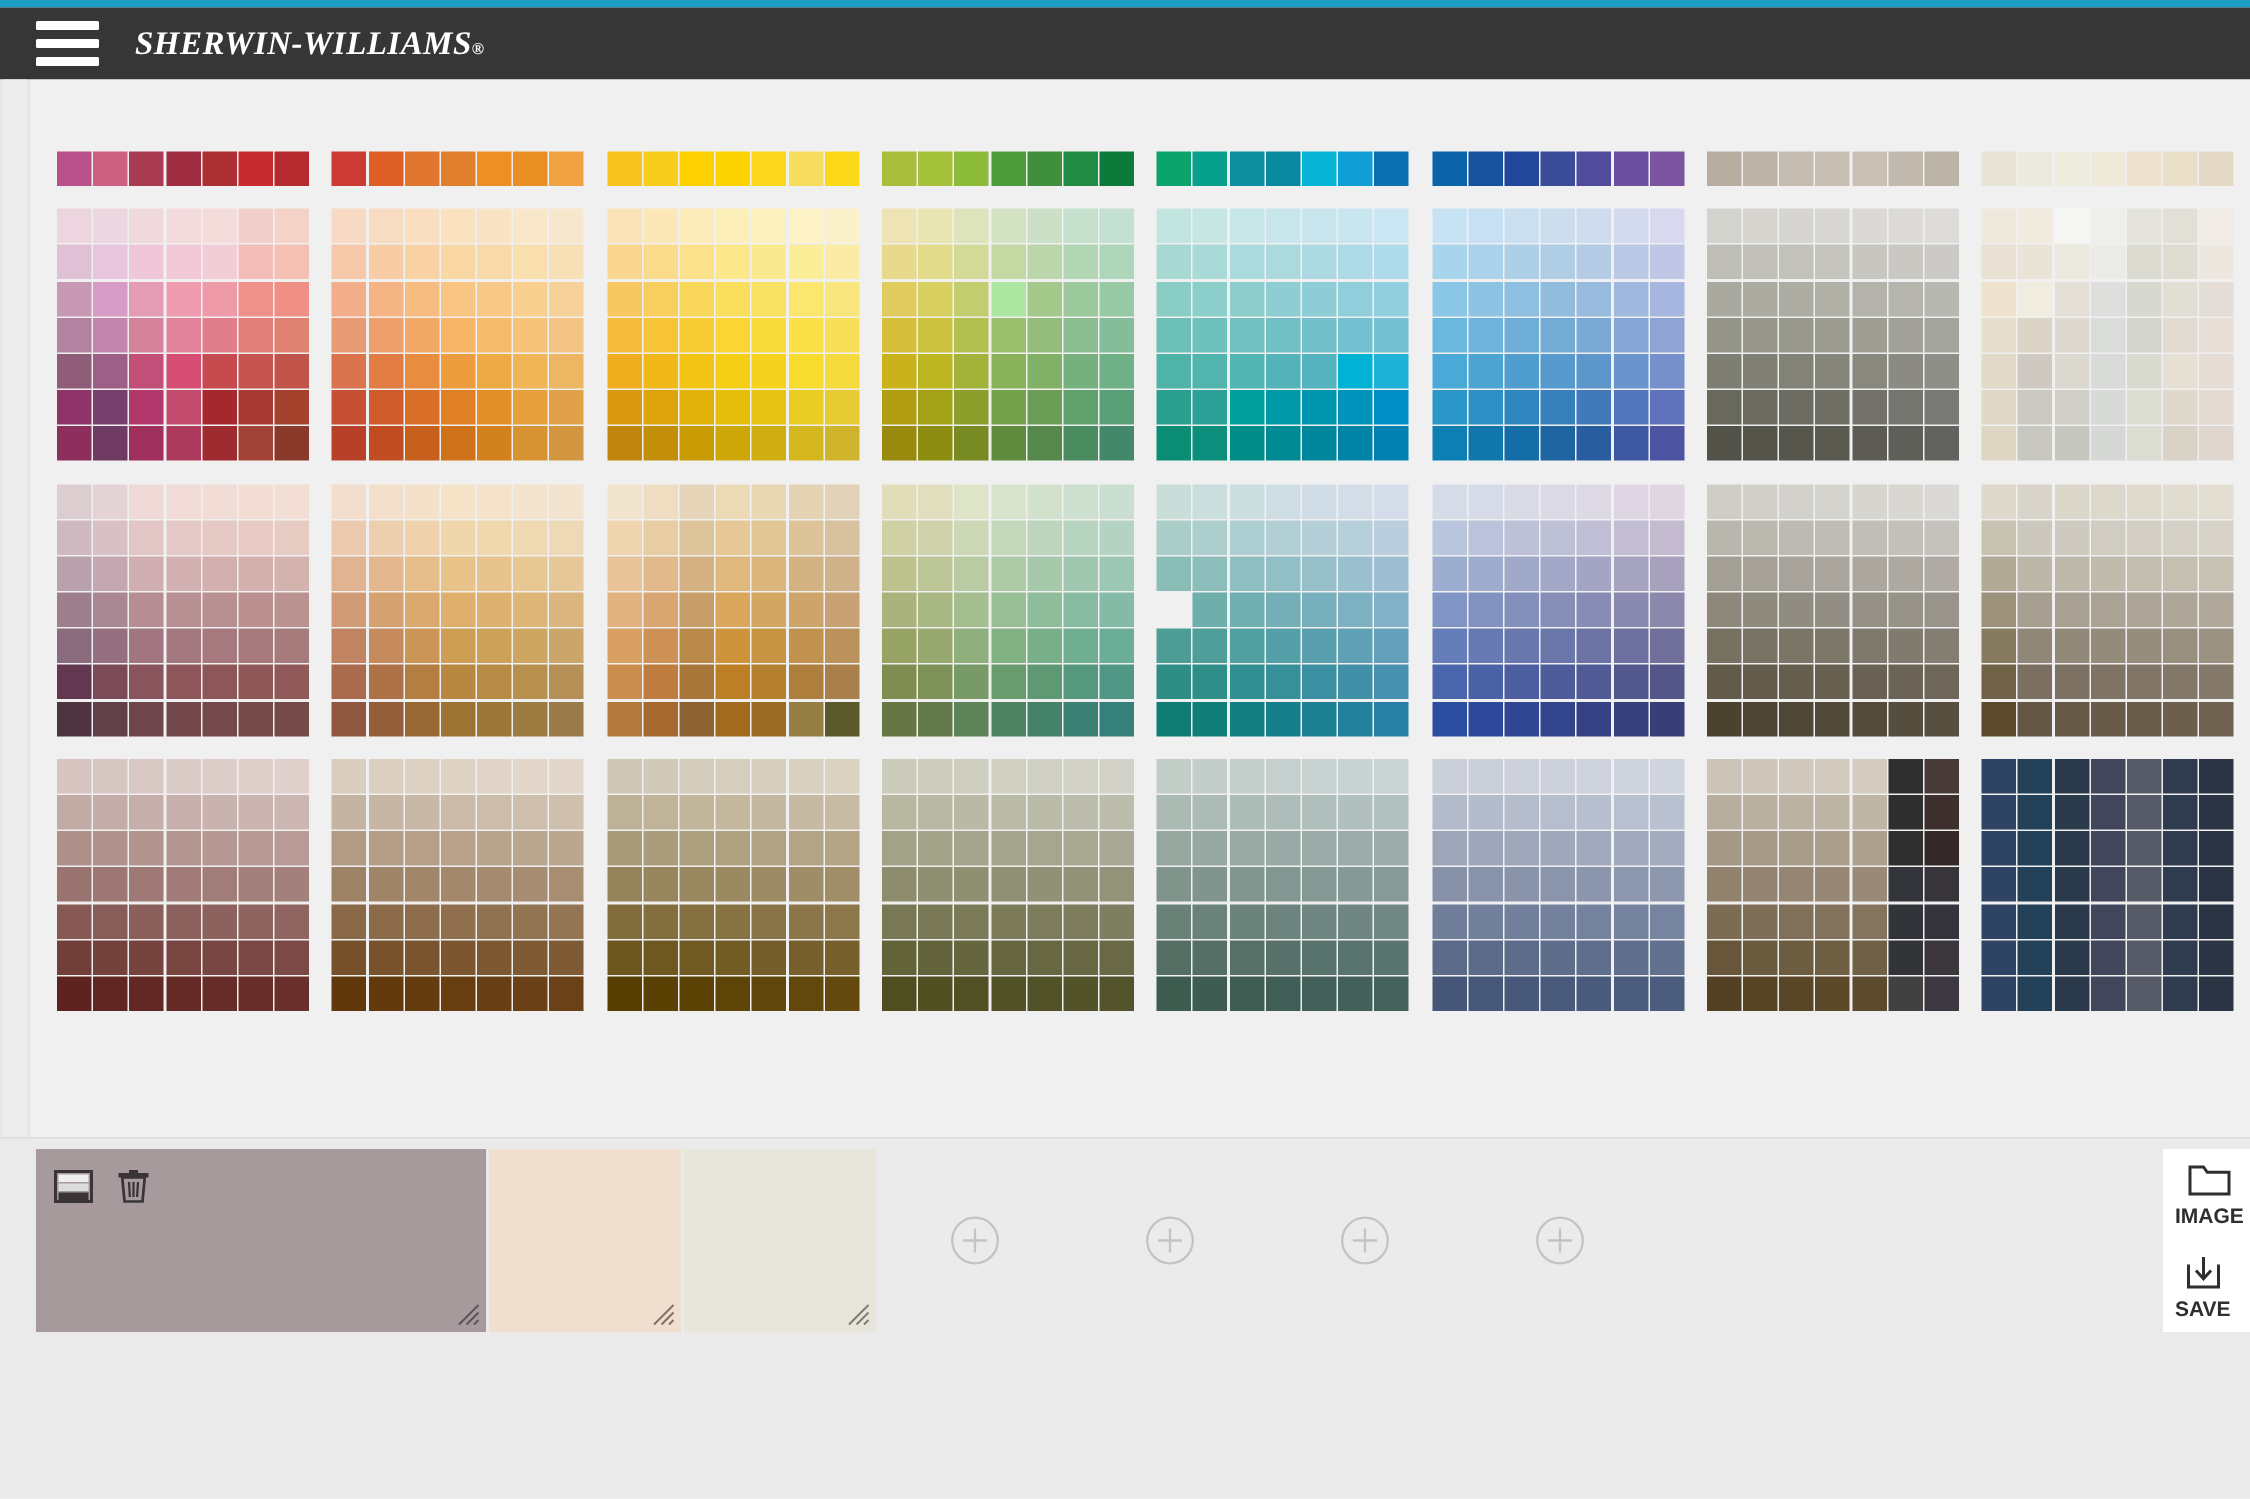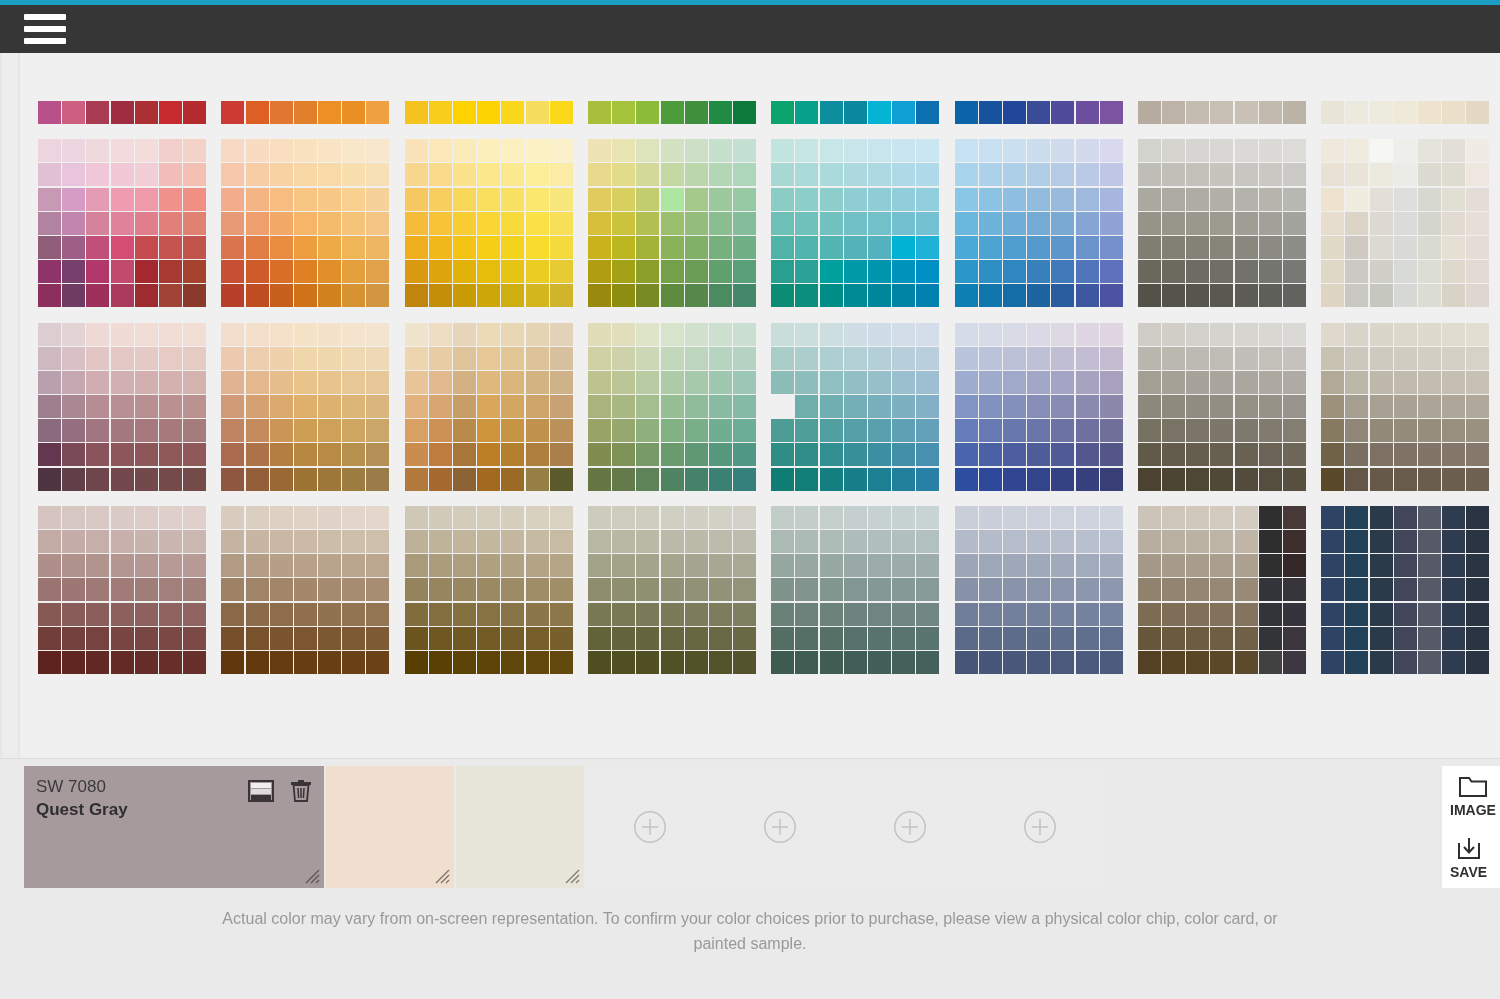--- a/index.html
+++ b/index.html
@@ -106,20 +106,23 @@
 <div id="app">
 
   <div class="top-stripe"></div>
 
   <div class="header">
     <div class="hamburger">
       <span></span>
         <span></span>
         <span></span>
     </div>
+    <div class="brand">
+      <span>SHERWIN-WILLIAMS</span><span class="reg">®</span>
+    </div>
   </div>
 
   <div class="left-rail">
     <div class="left-rail-track"></div>
   </div>
 
   <div class="grid-area">
     <div class="grid-inner" id="grid-inner">
         <div class="block">
           <div class="group">
@@ -1779,24 +1782,20 @@
         </div>
       </div>
   </div>
 
   <div class="palette-bar">
     <div class="palette-strip">
 
 
       <div class="chip" id="selected-chip" style="background: rgb(167, 154, 156);">
         <div class="chip-head">
-          <div class="chip-labels">
-            <div class="chip-code">SW 7080</div>
-            <div class="chip-name">Quest Gray</div>
-          </div>
           <div class="chip-icons">
             <span class="icon-btn">
               <svg width="26" height="24" viewBox="0 0 26 24">
                 <rect x="1" y="2" width="24" height="20" fill="none" stroke="#3a3438" stroke-width="2"></rect>
                 <rect x="3" y="4" width="20" height="5" fill="#efefef"></rect>
                 <rect x="3" y="10" width="20" height="5" fill="#dcdcdc"></rect>
                 <rect x="3" y="16" width="20" height="5" fill="#3a3438"></rect>
               </svg>
             </span>
             <span class="icon-btn">
@@ -1874,15 +1873,14 @@
       <div class="action">
         <svg width="26" height="26" viewBox="0 0 26 26">
           <path d="M3 8 L3 23 L23 23 L23 8" fill="none" stroke="#2f2f2f" stroke-width="2"></path>
           <line x1="13" y1="3" x2="13" y2="17" stroke="#2f2f2f" stroke-width="2"></line>
           <path d="M8 12 L13 17.5 L18 12" fill="none" stroke="#2f2f2f" stroke-width="2"></path>
         </svg>
         <div class="action-label">SAVE</div>
       </div>
     </div>
 
-    <div class="disclaimer">Actual color may vary from on-screen representation. To confirm your color choices prior to purchase, please view a physical color chip, color card, or painted sample.</div>
   </div>
 </div>
 
 </body></html>

